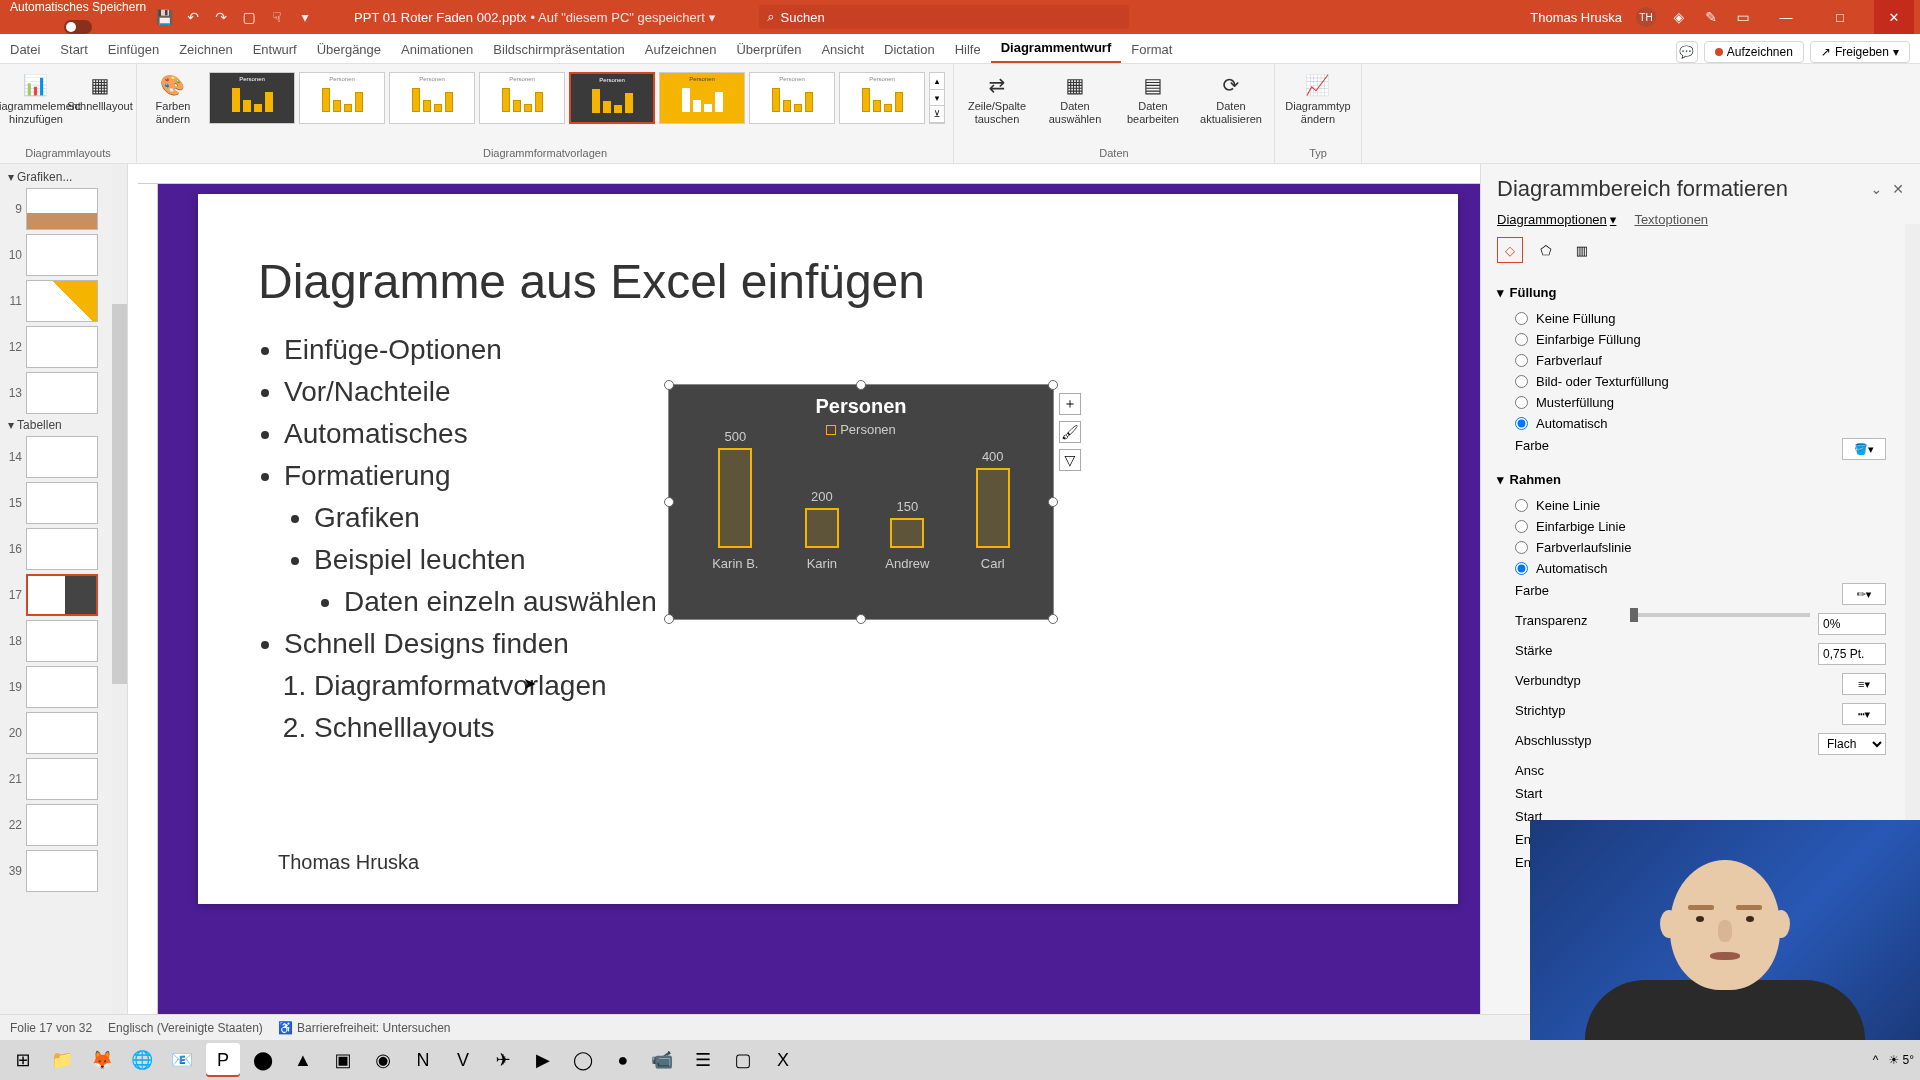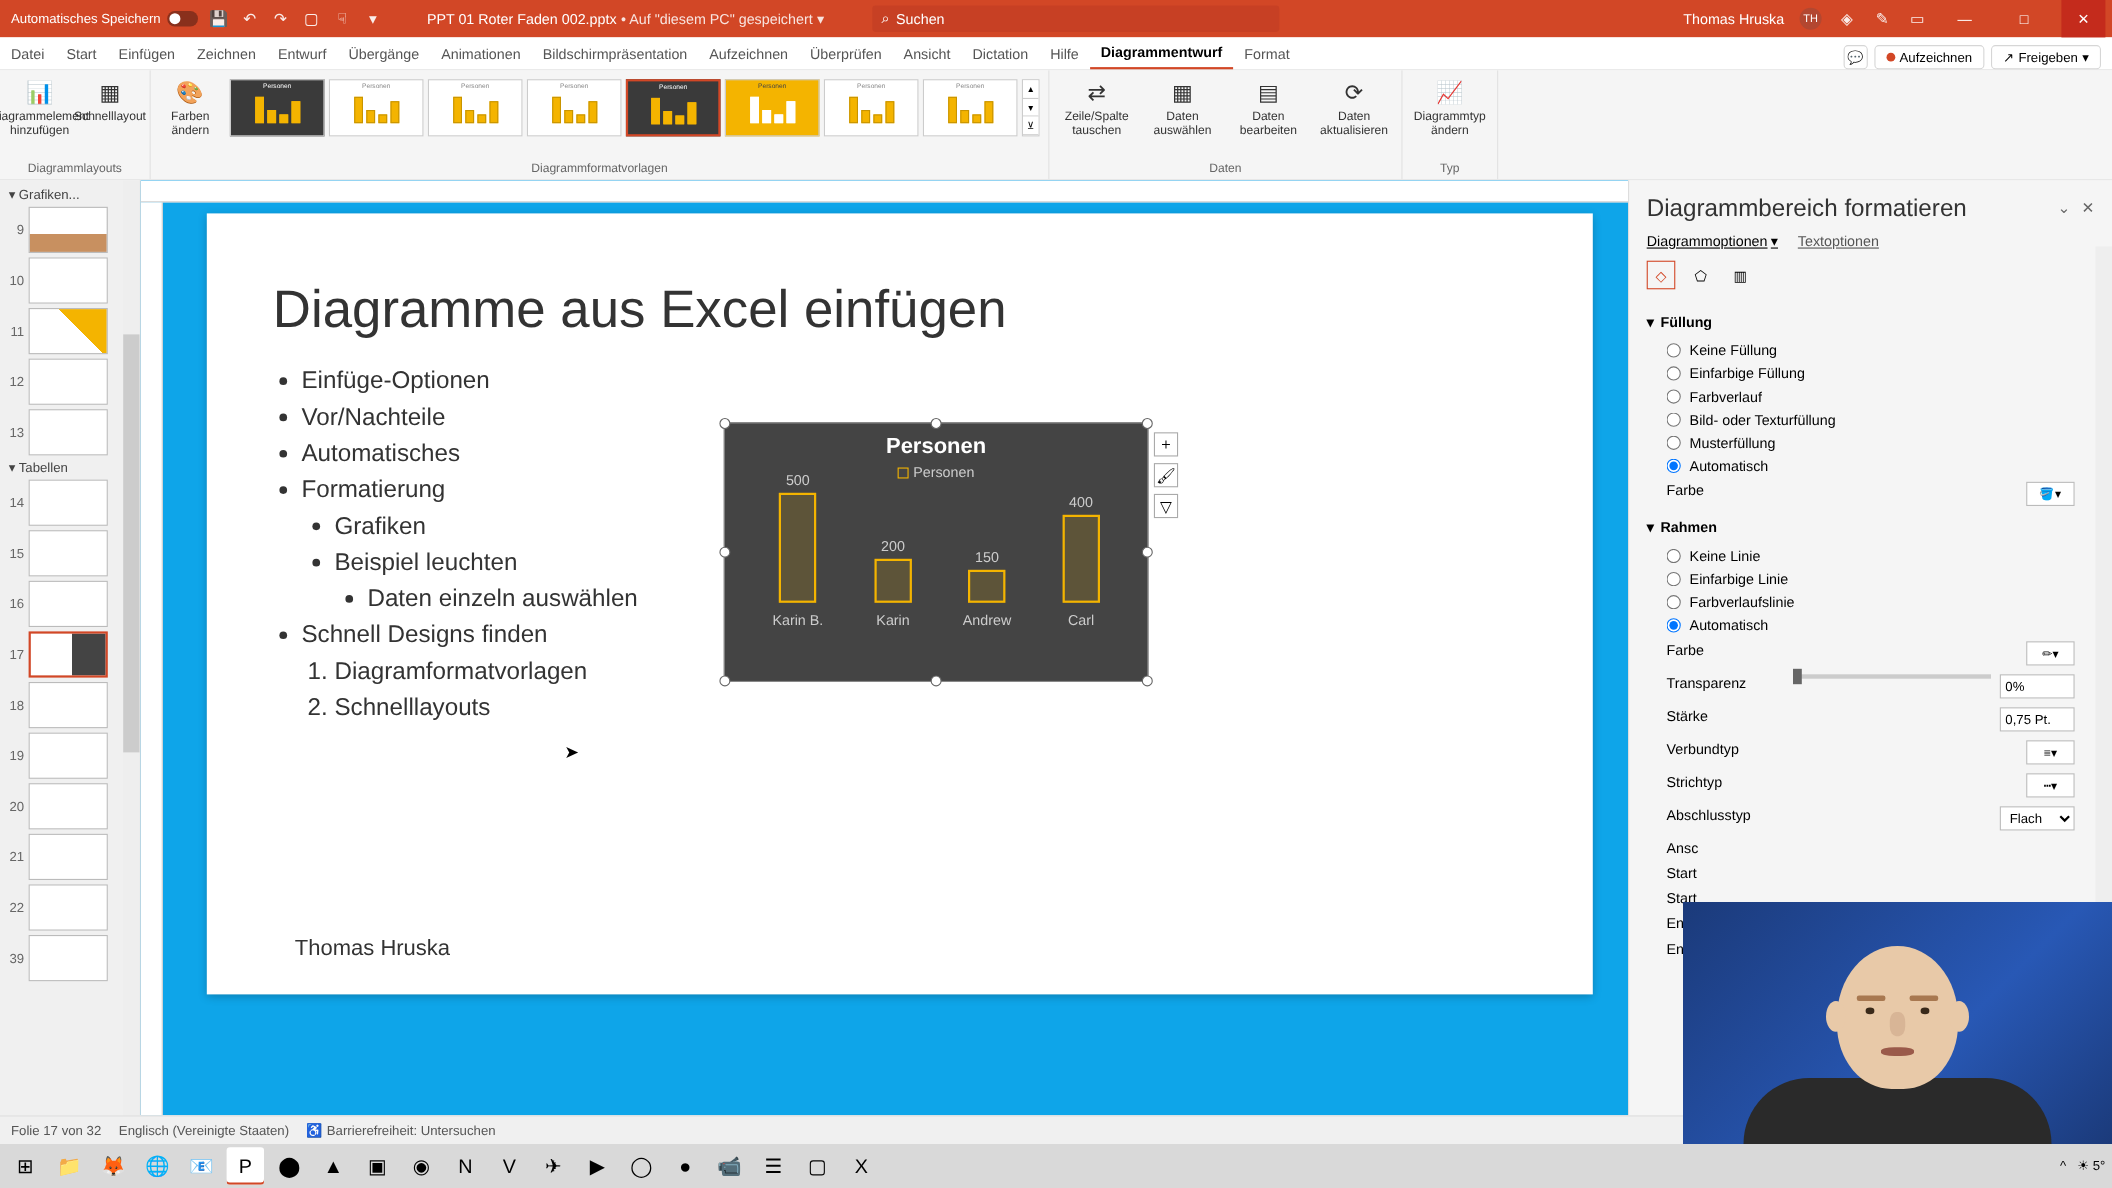--- a/index.html
+++ b/index.html
@@ -1,21 +1,21 @@
 <!DOCTYPE html>
 <html><head>
 <meta charset="utf-8">
 <style>
 * { margin: 0; padding: 0; box-sizing: border-box; font-family: "Segoe UI", Arial, sans-serif; }
 body { background: #fff; width: 1920px; height: 1080px; overflow: hidden; position: relative; }
 
 
 .titlebar { height: 34px; background: #d24726; display: flex; align-items: center; color: #fff; font-size: 13px; }
 .titlebar-left { display: flex; align-items: center; gap: 10px; padding-left: 10px; }
-.autosave { display: flex; align-items: center; gap: 6px; font-size: 12px; }
+.autosave { display: flex; align-items: center; gap: 6px; font-size: 12px; flex-direction: column; }
 .toggle { width: 28px; height: 14px; background: #89301c; border-radius: 7px; position: relative; }
 .toggle::after { content: ""; position: absolute; width: 10px; height: 10px; background: #fff; border-radius: 50%; left: 2px; top: 2px; }
 .qat-icon { width: 18px; height: 18px; display: flex; align-items: center; justify-content: center; opacity: .9; font-size: 14px; }
 .title-center { flex: 1; text-align: center; font-size: 13px; display:flex; align-items:center; gap:4px; justify-content:flex-start; padding-left:40px;}
 .search-box { margin-left: 40px; width: 370px; height: 24px; background: #c74024; border-radius: 3px; display: flex; align-items: center; padding: 0 8px; font-size: 13px; color: #fff; }
 .titlebar-right { display: flex; align-items: center; gap: 14px; padding-right: 6px; }
 .avatar { width: 20px; height: 20px; background: #b34730; border-radius: 50%; font-size: 10px; display:flex;align-items:center;justify-content:center; }
 .win-ctrl { width: 40px; height: 34px; display:flex;align-items:center;justify-content:center; font-size:13px;}
 .win-close { background: #c42b1c; }
 
@@ -52,27 +52,27 @@
 .workspace { display: flex; height: calc(1080px - 34px - 30px - 100px - 26px - 40px); }
 .thumbnails { width: 128px; background: #f0f0f0; border-right: 1px solid #ddd; overflow:hidden; padding: 4px 2px; position:relative;}
 .thumb-scroll{position:absolute;right:0;top:0;width:15px;height:100%;background:#eee;}
 .thumb-scroll-handle{position:absolute;width:15px;background:#ccc;left:0;}
 .section-hdr{font-size:12px;color:#444;padding:2px 6px;display:flex;align-items:center;gap:3px;}
 .thumb-row{display:flex;align-items:center;gap:4px;padding:2px;}
 .thumb-num{width:18px;text-align:right;font-size:12px;color:#666;}
 .thumb-img{width:72px;height:42px;background:#fff;border:1px solid #bbb;position:relative;}
 .thumb-img.sel{border:2px solid #d24726;}
 
-.editor { flex: 1; background: #0ea5e9; position: relative; overflow:hidden;}
+.editor { flex: 1; background: #4c1d95; position: relative; overflow:hidden;margin-left:10px;}
 .ruler-h{height:20px;background:#fff;border-bottom:1px solid #ccc;position:relative;font-size:9px;color:#777;}
 .ruler-v{width:20px;background:#fff;border-right:1px solid #ccc;position:absolute;left:0;top:20px;bottom:0;}
 .slide-area{position:absolute;left:60px;top:30px;}
 .slide{width:1260px;height:710px;background:#fff;box-shadow:0 2px 8px rgba(0,0,0,.25);position:relative;padding:60px;}
 .slide-title{font-size:48px;font-weight:400;color:#333;margin-bottom:20px;}
-.bullet-list{font-size:22px;color:#333;line-height:1.5;}
+.bullet-list{font-size:28px;color:#333;line-height:1.5;}
 .bullet-list ul{list-style:disc;padding-left:26px;}
 .bullet-list ol{padding-left:26px;}
 .bullet-list .lvl2{padding-left:30px;}
 .slide-author{position:absolute;bottom:30px;left:80px;font-size:20px;color:#333;}
 
 .chart-box{position:absolute;left:470px;top:190px;width:386px;height:236px;background:#444;border:1px solid #888;}
 .sel-handle{position:absolute;width:10px;height:10px;background:#fff;border:1px solid #666;border-radius:50%;}
 .chart-title{color:#fff;font-size:20px;font-weight:600;text-align:center;padding-top:10px;}
 .chart-legend{color:#ccc;font-size:13px;text-align:center;padding:4px;display:flex;justify-content:center;gap:4px;align-items:center;}
 .leg-swatch{width:10px;height:10px;border:1px solid #f4b400;}

